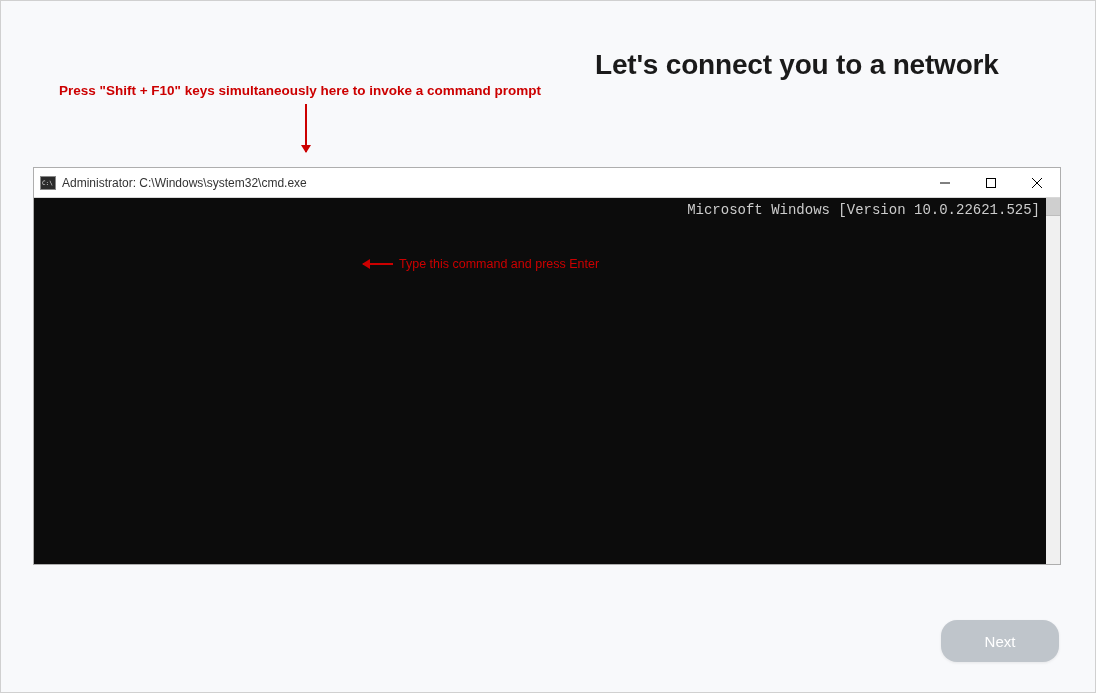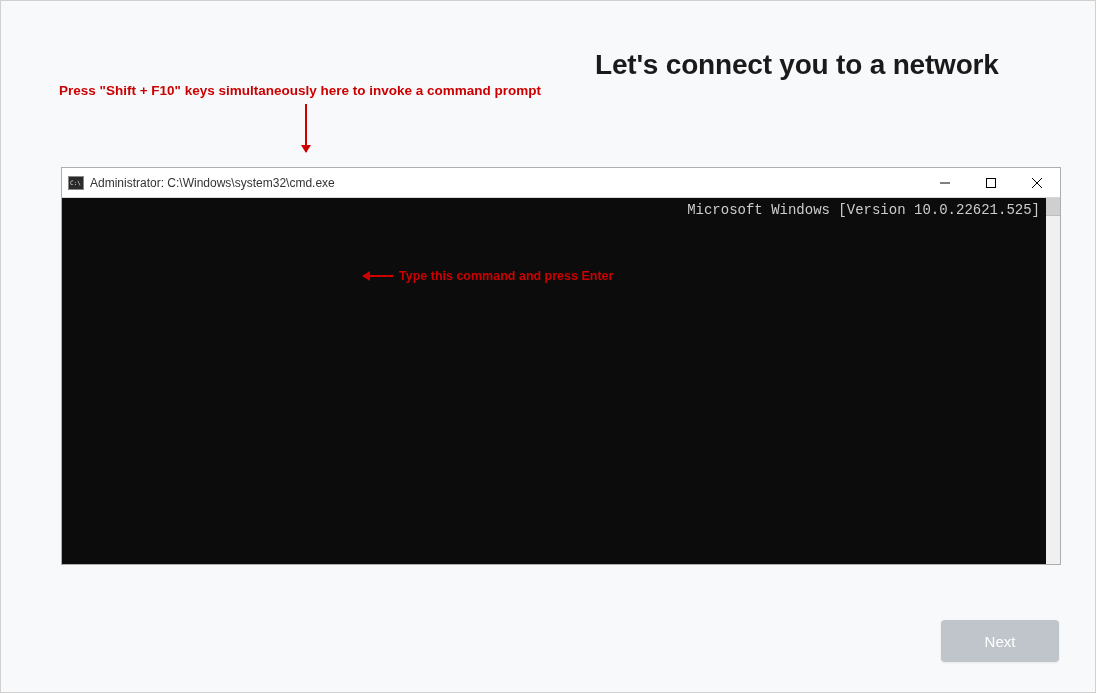--- a/index.html
+++ b/index.html
@@ -71,21 +71,20 @@
     .cmd-window {
       position: absolute;
       top: 166px;
       left: 32px;
       right: 34px;
       height: 398px;
       border: 1px solid #aeaeae;
       background: #eab308;
       display: flex;
       flex-direction: column;
-      margin-left: 28px;
     }
     .cmd-titlebar {
       height: 30px;
       background: #ffffff;
       border-bottom: 1px solid #d8d8d8;
       display: flex;
       align-items: center;
       padding-left: 6px;
       font-size: 12px;
       color: #333;
@@ -154,24 +153,24 @@
       display: block;
     }
     .cmd-highlight-box {
       display: inline-block;
       border: 2px solid #cc0000;
       padding: 0 2px;
       margin: -2px 0;
     }
     .annotation-inline {
       position: absolute;
-      top: 268px;
+      top: 256px;
       left: 362px;
       font-size: 12.5px;
-      font-weight: 700;
+      font-weight: 400;
       color: #cc0000;
       display: flex;
       align-items: center;
     }
     .arrow-left {
       width: 30px;
       height: 2px;
       background: #cc0000;
       margin-right: 6px;
       position: relative;
@@ -189,21 +188,21 @@
     }
     .next-btn {
       position: absolute;
       bottom: 30px;
       right: 36px;
       width: 118px;
       height: 42px;
       background: #bfc5cb;
       color: #fff;
       border: none;
-      border-radius: 4px;
+      border-radius: 16px;
       font-size: 15px;
       cursor: default;
       box-shadow: 0 1px 3px rgba(0,0,0,0.08);
     }
   </style>
 </head>
 <body>
 
 <div class="page">
 

